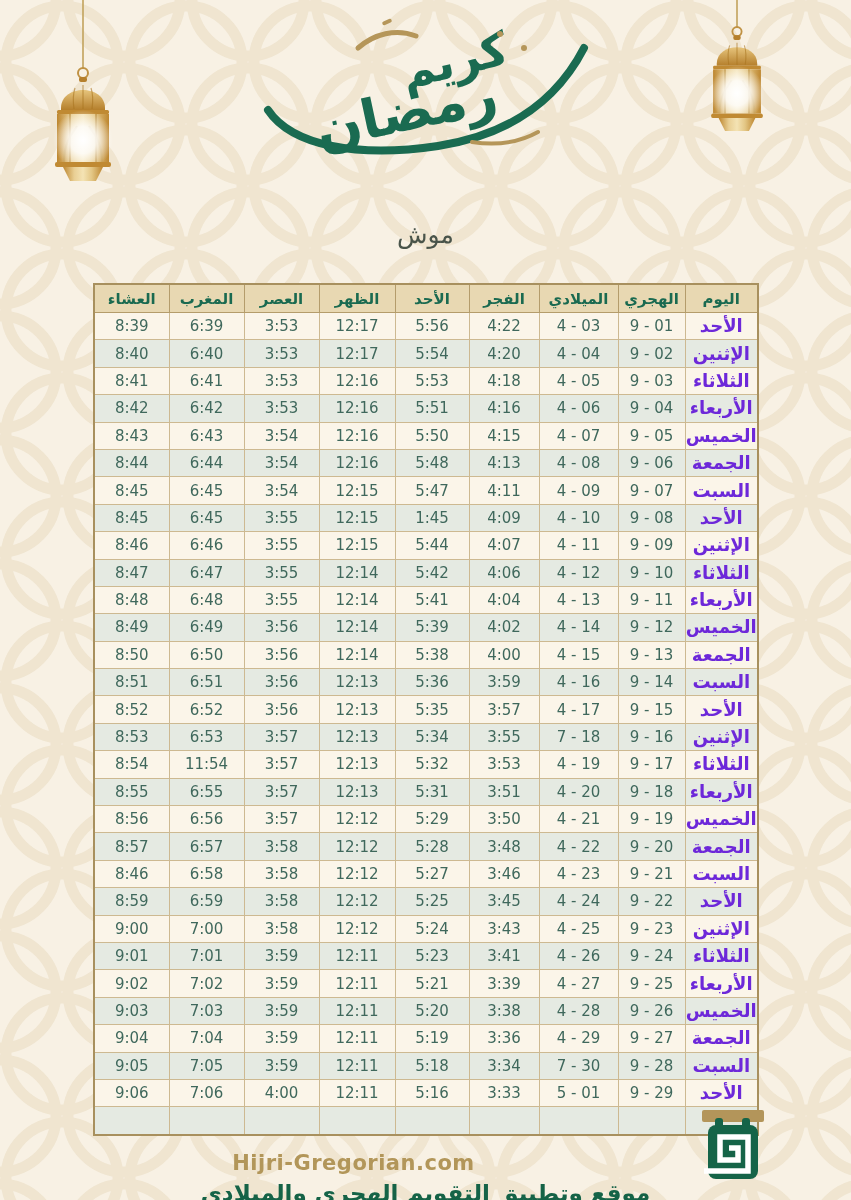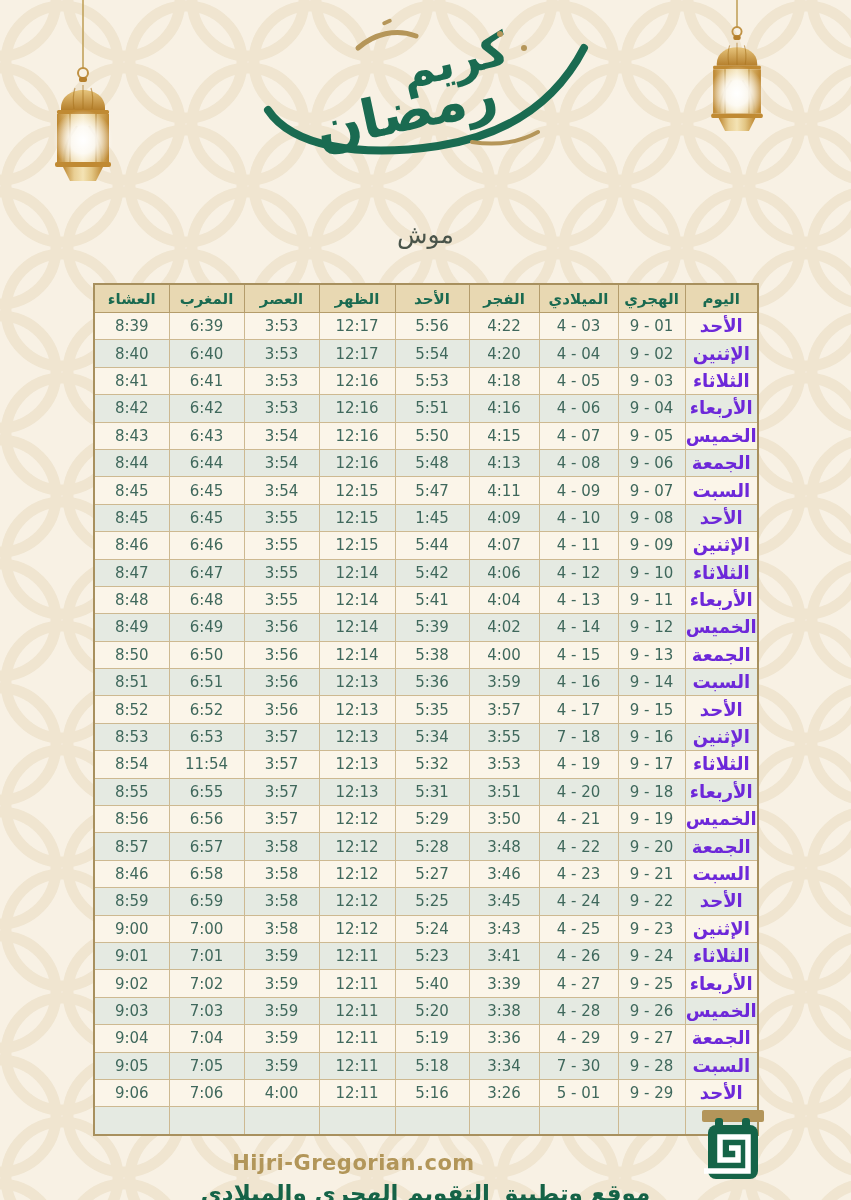--- a/index.html
+++ b/index.html
@@ -415,21 +415,21 @@
           <td><span class="ltr">12:11</span></td>
           <td><span class="ltr">3:59</span></td>
           <td><span class="ltr">7:01</span></td>
           <td><span class="ltr">9:01</span></td>
         </tr>
         <tr class="odd">
           <td class="day">الأربعاء</td>
           <td><span class="ltr">9 - 25</span></td>
           <td><span class="ltr">4 - 27</span></td>
           <td><span class="ltr">3:39</span></td>
-          <td><span class="ltr">5:40</span></td>
+          <td><span class="ltr">5:21</span></td>
           <td><span class="ltr">12:11</span></td>
           <td><span class="ltr">3:59</span></td>
           <td><span class="ltr">7:02</span></td>
           <td><span class="ltr">9:02</span></td>
         </tr>
         <tr class="even">
           <td class="day">الخميس</td>
           <td><span class="ltr">9 - 26</span></td>
           <td><span class="ltr">4 - 28</span></td>
           <td><span class="ltr">3:38</span></td>
@@ -458,21 +458,21 @@
           <td><span class="ltr">5:18</span></td>
           <td><span class="ltr">12:11</span></td>
           <td><span class="ltr">3:59</span></td>
           <td><span class="ltr">7:05</span></td>
           <td><span class="ltr">9:05</span></td>
         </tr>
         <tr class="odd">
           <td class="day">الأحد</td>
           <td><span class="ltr">9 - 29</span></td>
           <td><span class="ltr">5 - 01</span></td>
-          <td><span class="ltr">3:26</span></td>
+          <td><span class="ltr">3:33</span></td>
           <td><span class="ltr">5:16</span></td>
           <td><span class="ltr">12:11</span></td>
           <td><span class="ltr">4:00</span></td>
           <td><span class="ltr">7:06</span></td>
           <td><span class="ltr">9:06</span></td>
         </tr>
         <tr class="even">
           <td class="day"></td>
           <td><span class="ltr"></span></td>
           <td><span class="ltr"></span></td>

